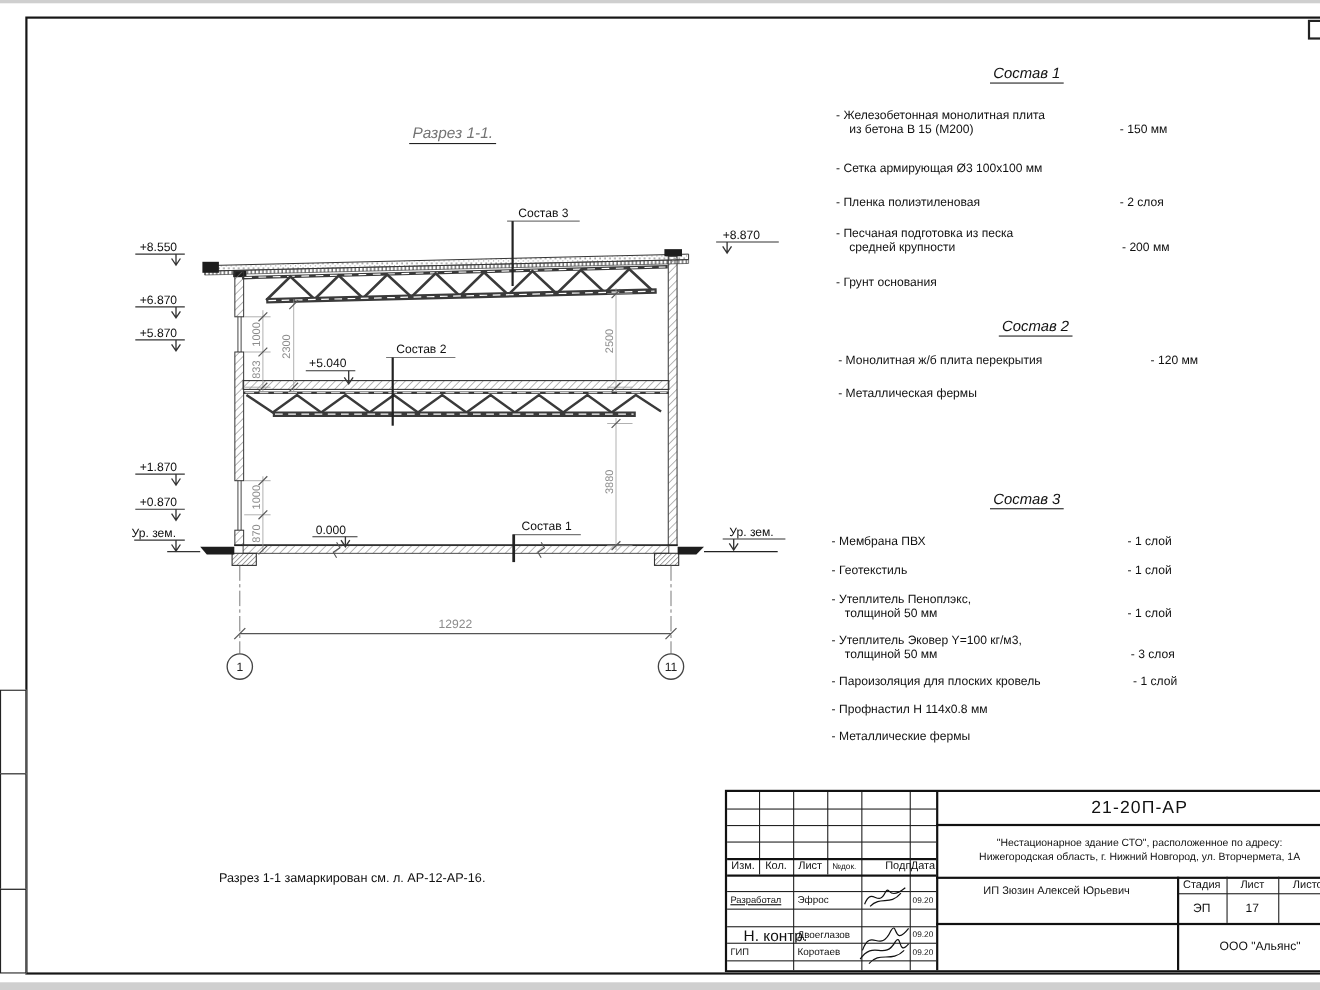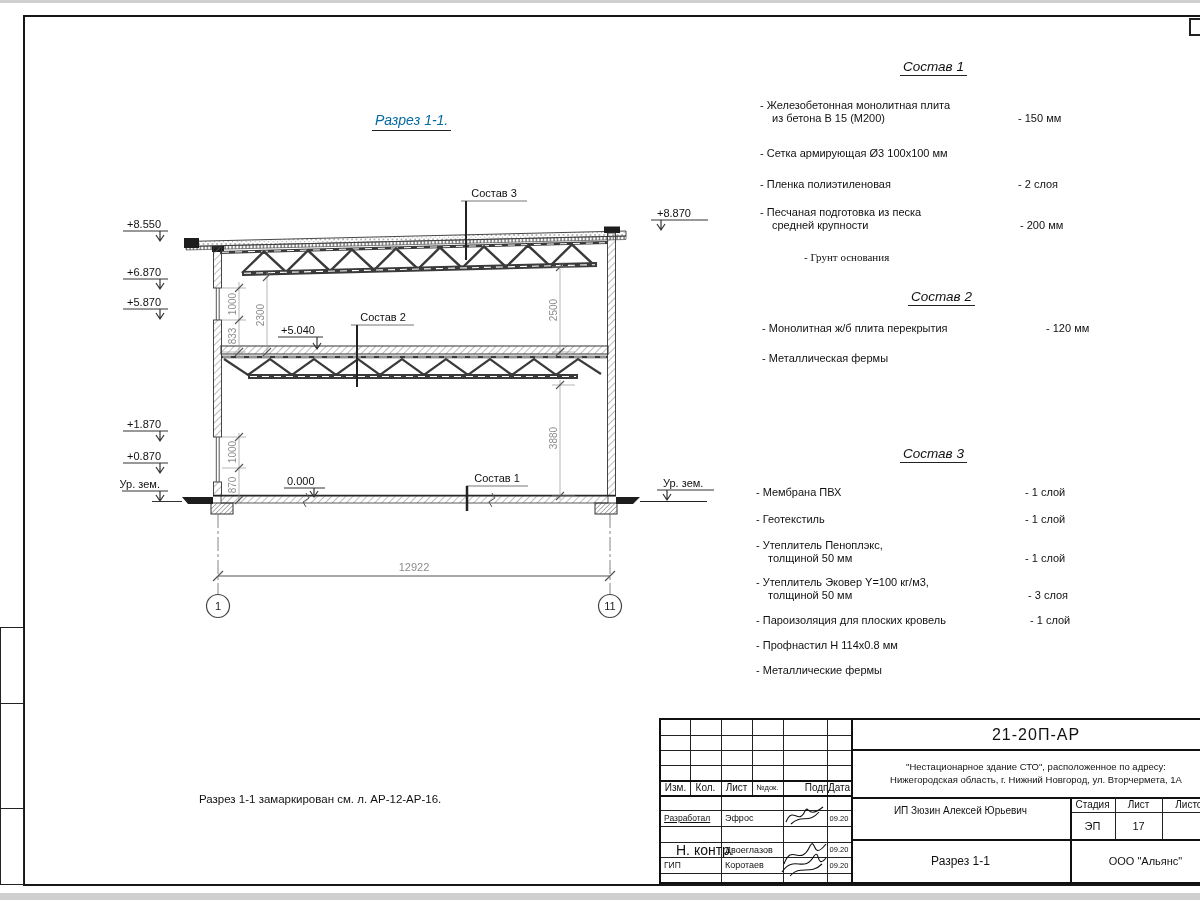--- a/index.html
+++ b/index.html
@@ -1,21 +1,21 @@
 <!DOCTYPE html>
 <html><head>
 <meta charset="utf-8">
 <style>
   html,body{margin:0;padding:0;}
   body{width:1200px;height:900px;background:#fff;font-family:"Liberation Sans",sans-serif;overflow:hidden;position:relative;}
   .gray-strip{position:absolute;left:0;width:1200px;background:#cfcfcf;}
   .frame{position:absolute;box-sizing:border-box;border:2px solid #161616;background:transparent;}
   .edge-box{position:absolute;box-sizing:border-box;border:1.5px solid #222;background:#fff;}
   .dwg{position:absolute;left:0;top:0;}
-  .dwg-title{position:absolute;font:italic 14px "Liberation Sans",sans-serif;color:#0369a1;border-bottom:1.3px solid #222;padding:0 3px 2px 3px;text-align:center;}
+  .dwg-title{position:absolute;font:italic 14px "Liberation Sans",sans-serif;color:#737373;border-bottom:1.3px solid #222;padding:0 3px 2px 3px;text-align:center;}
   .sec-h{position:absolute;font:italic 13.5px "Liberation Sans",sans-serif;color:#111;border-bottom:1px solid #222;padding:0 3px 1px 3px;}
   .itm{position:absolute;font-size:11px;line-height:13px;color:#111;}
   .itm .ln2{padding-left:12px;}
   .itm .val{position:absolute;bottom:0;white-space:nowrap;}
   .note{position:absolute;font-size:11.5px;color:#111;}
   .stamp{position:absolute;box-sizing:border-box;border:2px solid #111;background:#fff;}
   .vl{position:absolute;width:1px;background:#222;}
   .vl2{position:absolute;width:2px;background:#111;}
   .hl{position:absolute;height:1px;background:#222;}
   .hl2{position:absolute;height:2px;background:#111;}
@@ -240,21 +240,21 @@
 </div>
 <div class="itm" style="left:760px;top:178px;width:330px;">
   <div>- Пленка полиэтиленовая</div>
   <span class="val" style="left:258px;">-  2 слоя</span>
 </div>
 <div class="itm" style="left:760px;top:206px;width:330px;">
   <div>- Песчаная подготовка из песка</div>
   <div class="ln2">средней крупности</div>
   <span class="val" style="left:260px;">- 200 мм</span>
 </div>
-<div class="itm" style="left:804px;top:251px;width:330px;font-family:Liberation Serif, serif;">
+<div class="itm" style="left:760px;top:251px;width:330px;">
   <div>- Грунт основания</div>
 </div>
 
 <div class="sec-h" style="left:908px;top:289px;">Состав 2</div>
 <div class="itm" style="left:762px;top:322px;width:340px;">
   <div>- Монолитная ж/б плита перекрытия</div>
   <span class="val" style="left:284px;">- 120 мм</span>
 </div>
 <div class="itm" style="left:762px;top:352px;width:340px;">
   <div>- Металлическая фермы</div>
@@ -349,15 +349,14 @@
   <div class="cell" style="left:190px;top:29px;width:370px;height:48px;font-size:9.5px;flex-direction:column;line-height:13px;">
     <div>"Нестационарное здание СТО", расположенное по адресу:</div>
     <div>Нижегородская область, г. Нижний Новгород, ул. Вторчермета, 1А</div>
   </div>
   <div class="cell" style="left:190px;top:77px;width:219px;height:26px;font-size:10px;">ИП Зюзин Алексей Юрьевич</div>
   <div class="cell" style="left:409px;top:77px;width:45px;height:15px;font-size:10px;">Стадия</div>
   <div class="cell" style="left:454px;top:77px;width:47px;height:15px;font-size:10px;">Лист</div>
   <div class="cell" style="left:501px;top:77px;width:59px;height:15px;font-size:10px;">Листов</div>
   <div class="cell" style="left:409px;top:92px;width:45px;height:27px;font-size:11px;">ЭП</div>
   <div class="cell" style="left:454px;top:92px;width:47px;height:27px;font-size:11px;">17</div>
-  <div class="cell" style="left:190px;top:119px;width:219px;height:43px;font-size:12px;">Разрез 1-1</div>
   <div class="cell" style="left:409px;top:119px;width:151px;height:43px;font-size:11px;">ООО "Альянс"</div>
 </div>
 
 </body></html>

